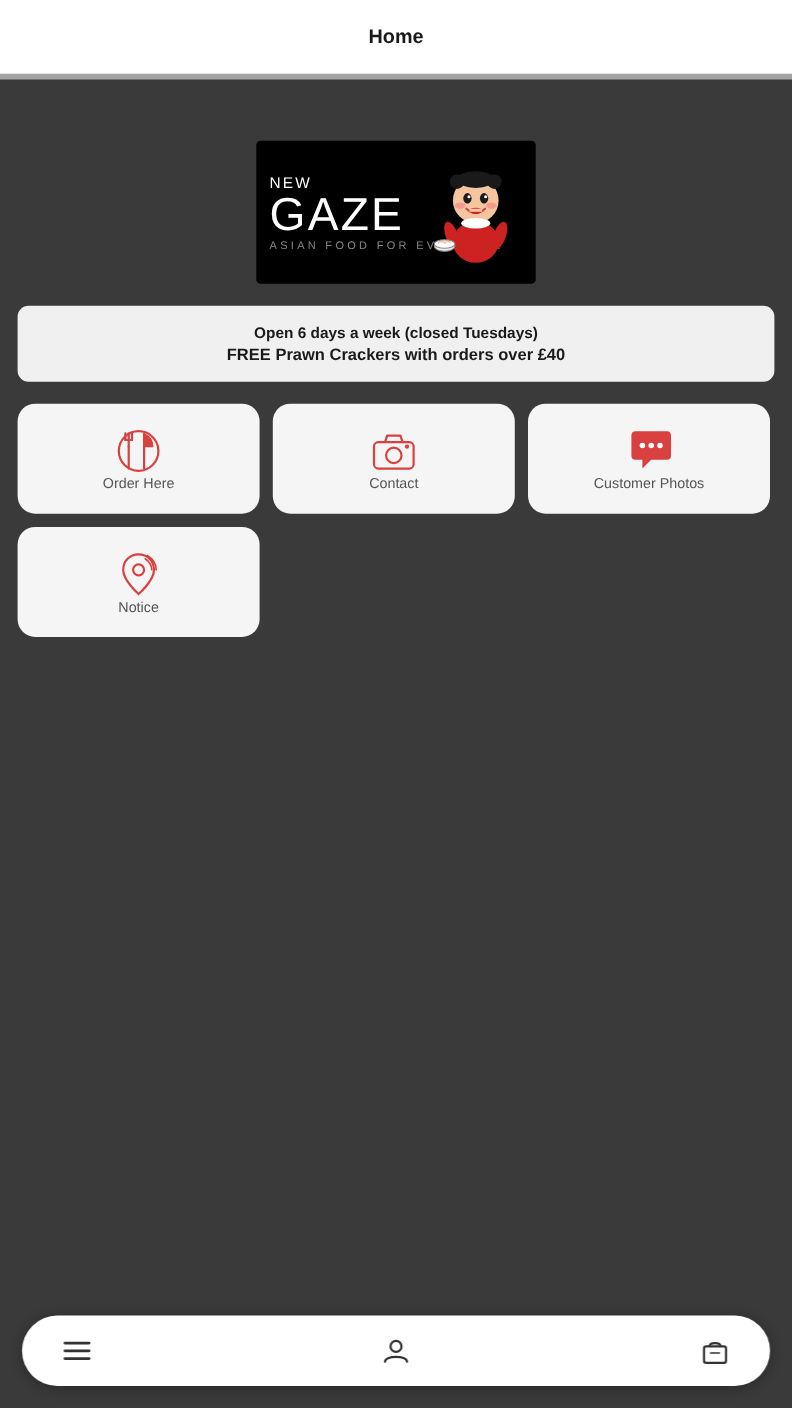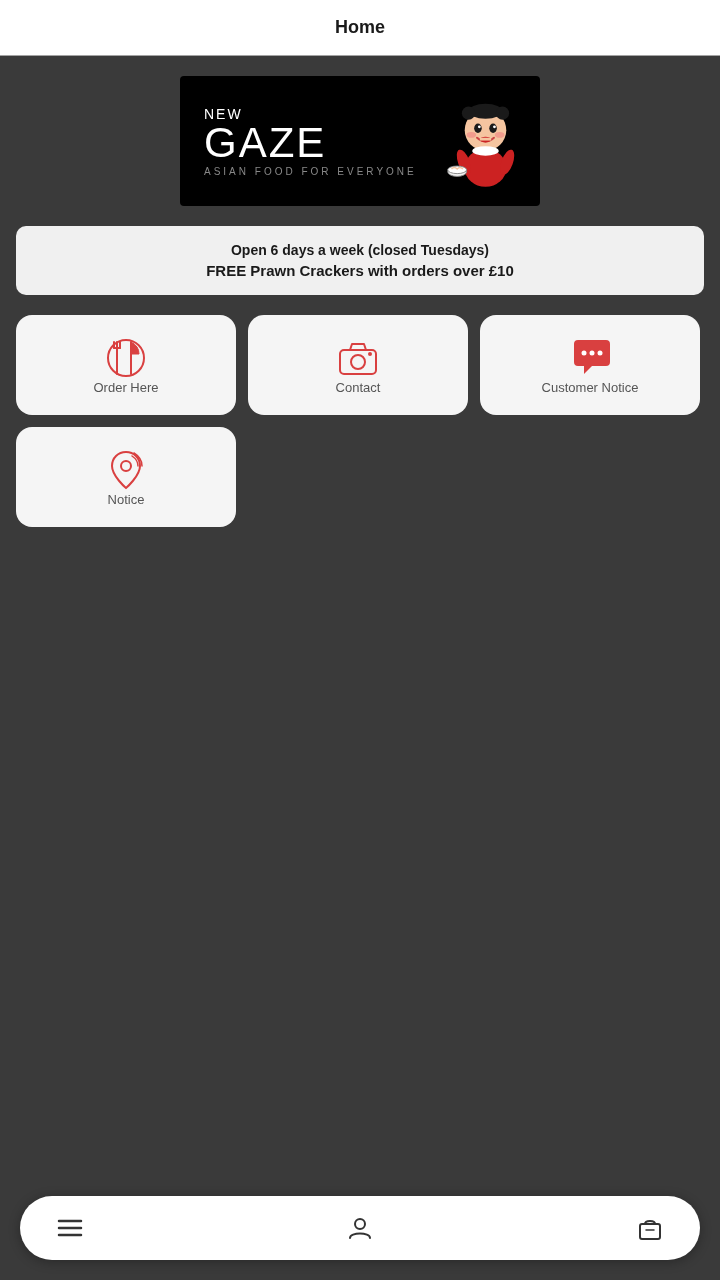--- a/index.html
+++ b/index.html
@@ -9,55 +9,56 @@
       min-height: 1280px;
       background-color: #3a3a3a;
       font-family: -apple-system, BlinkMacSystemFont, 'Segoe UI', Arial, sans-serif;
       display: flex;
       flex-direction: column;
     }
 
     
     .header {
       background-color: #ffffff;
-      height: 56px;
-      display: flex;
-      align-items: center;
-      justify-content: center;
-      border-bottom: 1px solid #a3a3a3;
+      height: 72px;
+      display: flex;
+      align-items: center;
+      justify-content: center;
+      border-bottom: 5px solid #a3a3a3;
     }
     .header-title {
       font-size: 18px;
       font-weight: 600;
       color: #1a1a1a;
     }
 
     
     .main {
       flex: 1;
       padding: 20px 16px 90px 16px;
       display: flex;
       flex-direction: column;
       align-items: center;
     }
 
     
     .logo-container {
-      width: 360px;
+      width: 254px;
       height: 130px;
       background-color: #000000;
       border-radius: 4px;
       display: flex;
       flex-direction: column;
       align-items: flex-start;
       justify-content: center;
-      padding: 16px 24px;
+      padding: 16px 12px;
       position: relative;
       margin-bottom: 20px;
       overflow: hidden;
+      margin-top: 36px;
     }
     .logo-text-new {
       color: #ffffff;
       font-size: 14px;
       font-weight: 400;
       letter-spacing: 2px;
       text-transform: uppercase;
     }
     .logo-text-gaze {
       color: #ffffff;
@@ -228,21 +229,21 @@
 
         <path d="M9 79 Q12 76 15 79 Q18 76 21 79" stroke="#f5c5a0" stroke-width="1.5" fill="none"></path>
 
         <ellipse cx="45" cy="60" rx="14" ry="5" fill="#ffffff"></ellipse>
       </svg>
     </div>
   </div>
 
   <div class="notice-banner">
     <div class="notice-line1">Open 6 days a week (closed Tuesdays)</div>
-    <div class="notice-line2">FREE Prawn Crackers with orders over £10</div>
+    <div class="notice-line2">FREE Prawn Crackers with orders over £40</div>
   </div>
 
   <div class="grid-row">
 
     <div class="grid-card">
       <div class="card-icon">
         <svg viewBox="0 0 44 44" xmlns="http://www.w3.org/2000/svg" fill="none">
 
           <line x1="13" y1="6" x2="13" y2="18" stroke="#d94040" stroke-width="2" stroke-linecap="round"></line>
           <line x1="10" y1="6" x2="10" y2="12" stroke="#d94040" stroke-width="2" stroke-linecap="round"></line>
@@ -275,21 +276,21 @@
       <div class="card-icon">
         <svg viewBox="0 0 44 44" xmlns="http://www.w3.org/2000/svg" fill="none">
 
           <path d="M6 8 Q6 4 10 4 H38 Q42 4 42 8 V26 Q42 30 38 30 H24 L16 38 L16 30 H10 Q6 30 6 26 Z" fill="#d94040"></path>
 
           <circle cx="16" cy="17" r="2.5" fill="#ffffff"></circle>
           <circle cx="24" cy="17" r="2.5" fill="#ffffff"></circle>
           <circle cx="32" cy="17" r="2.5" fill="#ffffff"></circle>
         </svg>
       </div>
-      <span class="card-label">Customer Notice</span>
+      <span class="card-label">Customer Photos</span>
     </div>
   </div>
 
   <div class="grid-row">
 
     <div class="grid-card">
       <div class="card-icon">
         <svg viewBox="0 0 44 44" xmlns="http://www.w3.org/2000/svg" fill="none">
           <path d="M22 4 C14 4 8 10 8 18 C8 28 22 40 22 40 C22 40 36 28 36 18 C36 10 30 4 22 4 Z" stroke="#d94040" stroke-width="2" fill="none"></path>
           <circle cx="22" cy="18" r="5" stroke="#d94040" stroke-width="2" fill="none"></circle>

